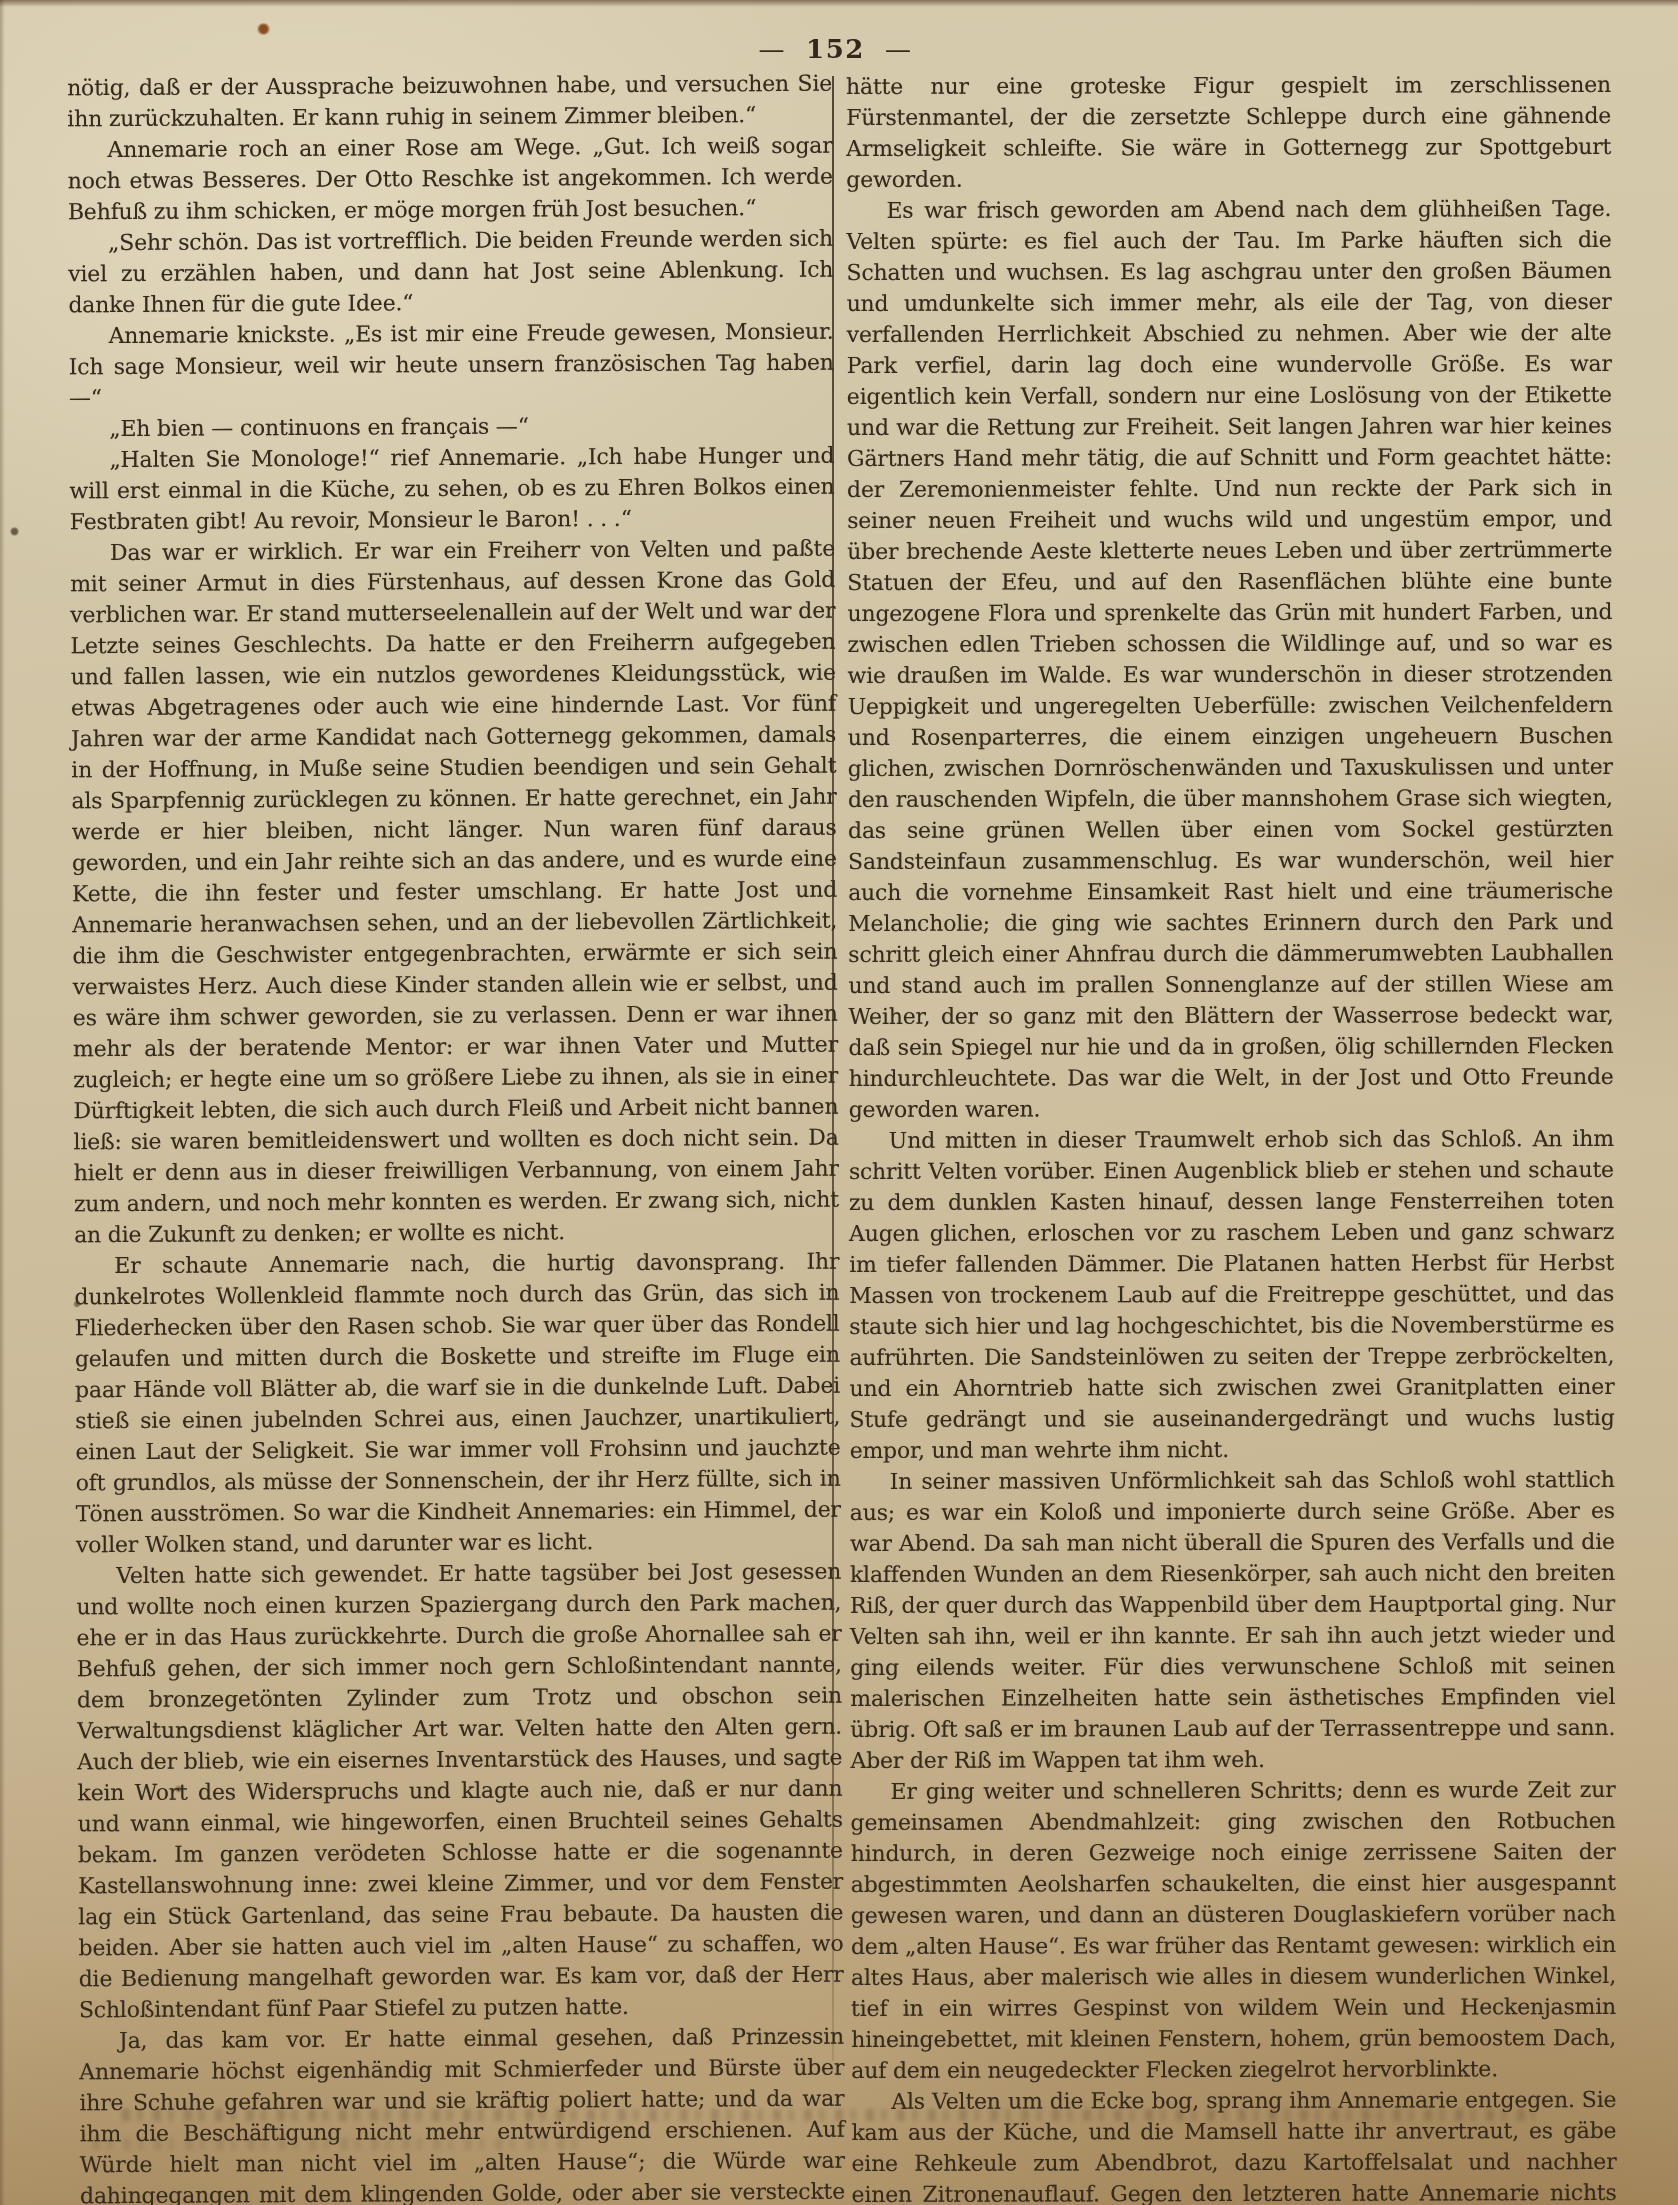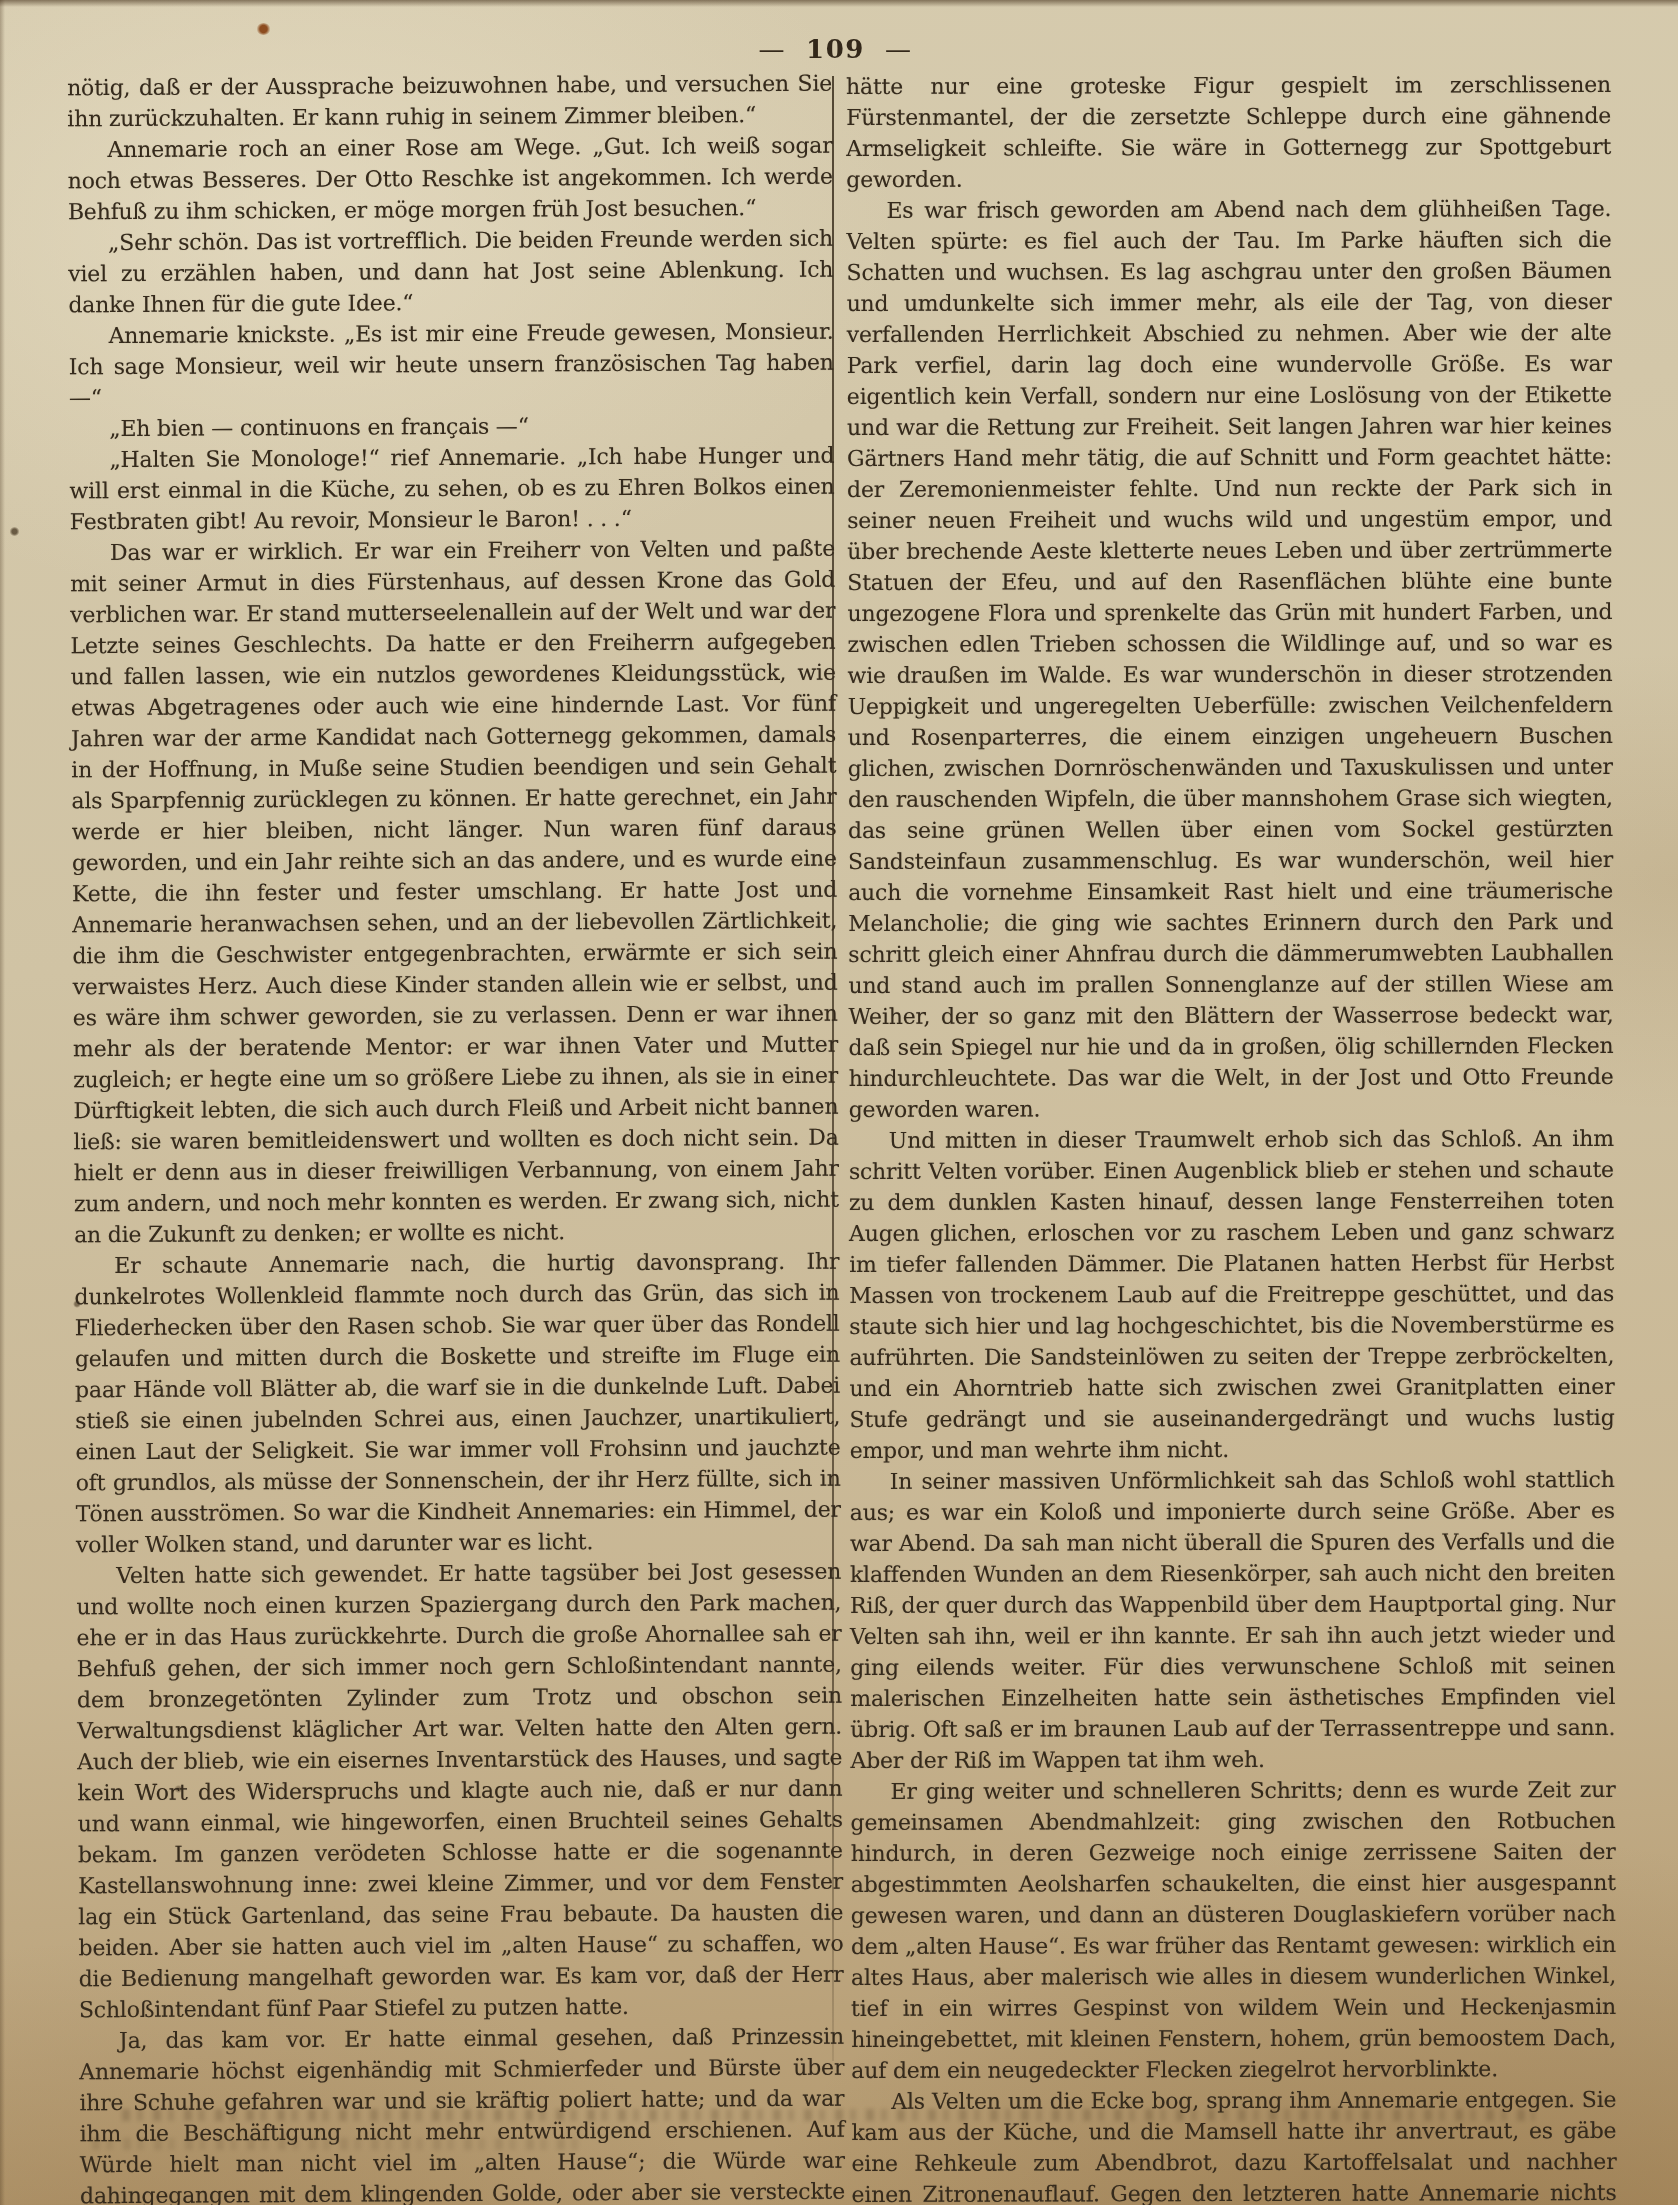--- a/index.html
+++ b/index.html
@@ -69,21 +69,21 @@
 
 <div class="sheet">
 
   <div class="edge-top"></div>
   <div class="edge-left"></div>
   <div class="speck speck-red"></div>
   <div class="speck speck-a"></div>
   <div class="speck speck-b"></div>
   <div class="speck speck-c"></div>
 
-  <div class="page-number"><span class="dash">—</span><span>109</span><span class="dash">—</span></div>
+  <div class="page-number"><span class="dash">—</span><span>152</span><span class="dash">—</span></div>
 
   <div class="divider-v"></div>
 
   <div class="col col-left">
     <p>nötig, daß er der Aussprache beizuwohnen habe, und versuchen Sie ihn zurückzuhalten. Er kann ruhig in seinem Zimmer bleiben.“</p>
     <p class="ind">Annemarie roch an einer Rose am Wege. „Gut. Ich weiß sogar noch etwas Besseres. Der Otto Reschke ist angekommen. Ich werde Behfuß zu ihm schicken, er möge morgen früh Jost besuchen.“</p>
     <p class="ind">„Sehr schön. Das ist vortrefflich. Die beiden Freunde werden sich viel zu erzählen haben, und dann hat Jost seine Ablenkung. Ich danke Ihnen für die gute Idee.“</p>
     <p class="ind">Annemarie knickste. „Es ist mir eine Freude gewesen, Monsieur. Ich sage Monsieur, weil wir heute unsern französischen Tag haben —“</p>
     <p class="ind">„Eh bien — continuons en français —“</p>
     <p class="ind">„Halten Sie Monologe!“ rief Annemarie. „Ich habe Hunger und will erst einmal in die Küche, zu sehen, ob es zu Ehren Bolkos einen Festbraten gibt! Au revoir, Monsieur le Baron! . . .“</p>

